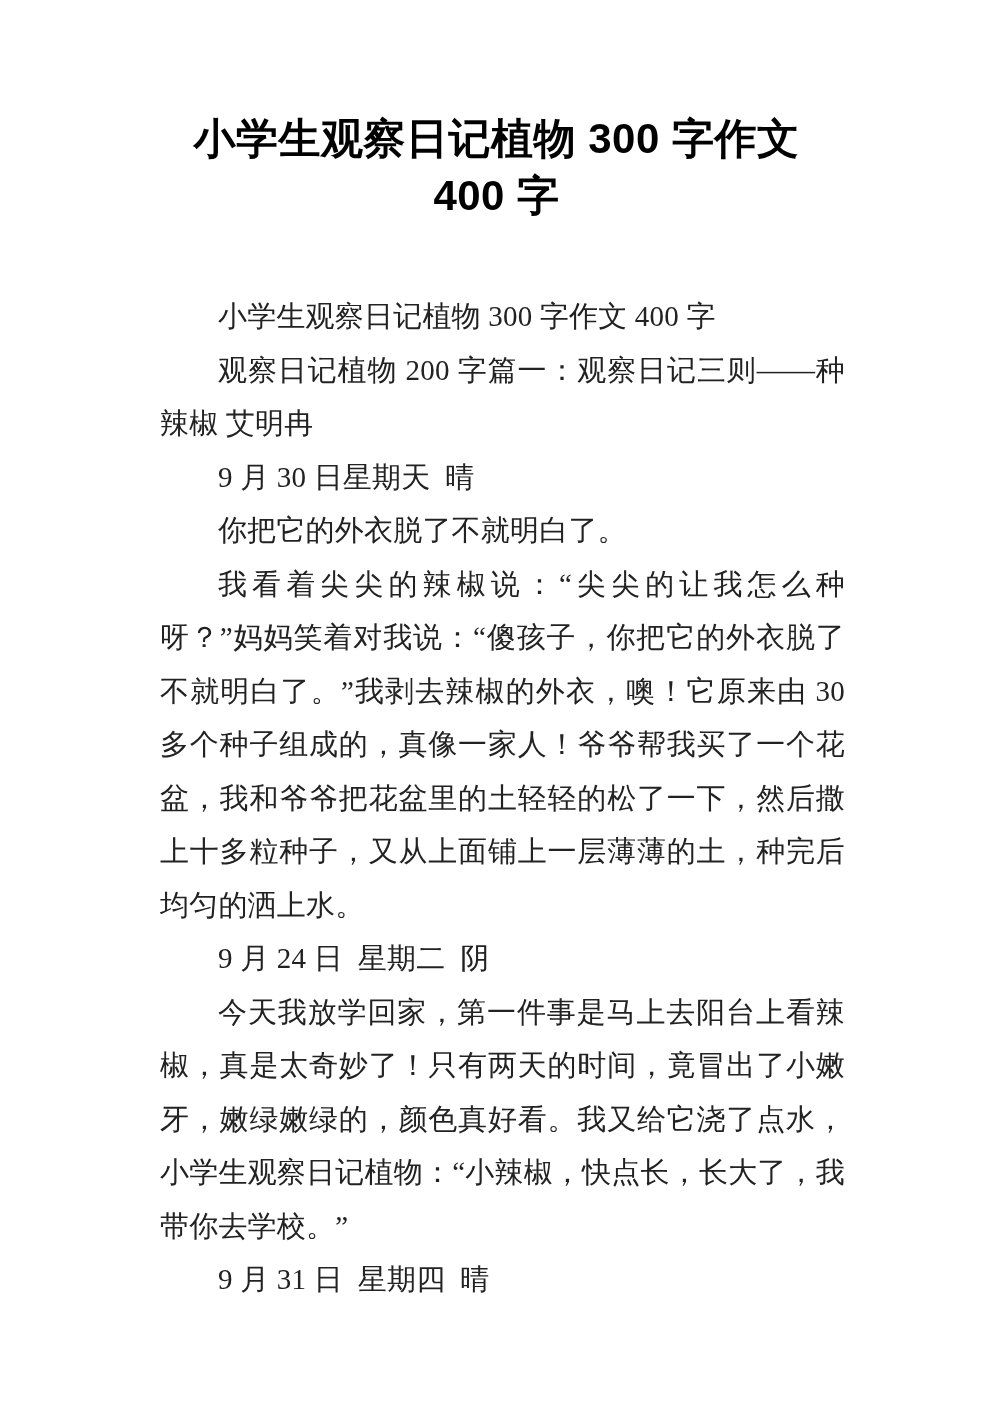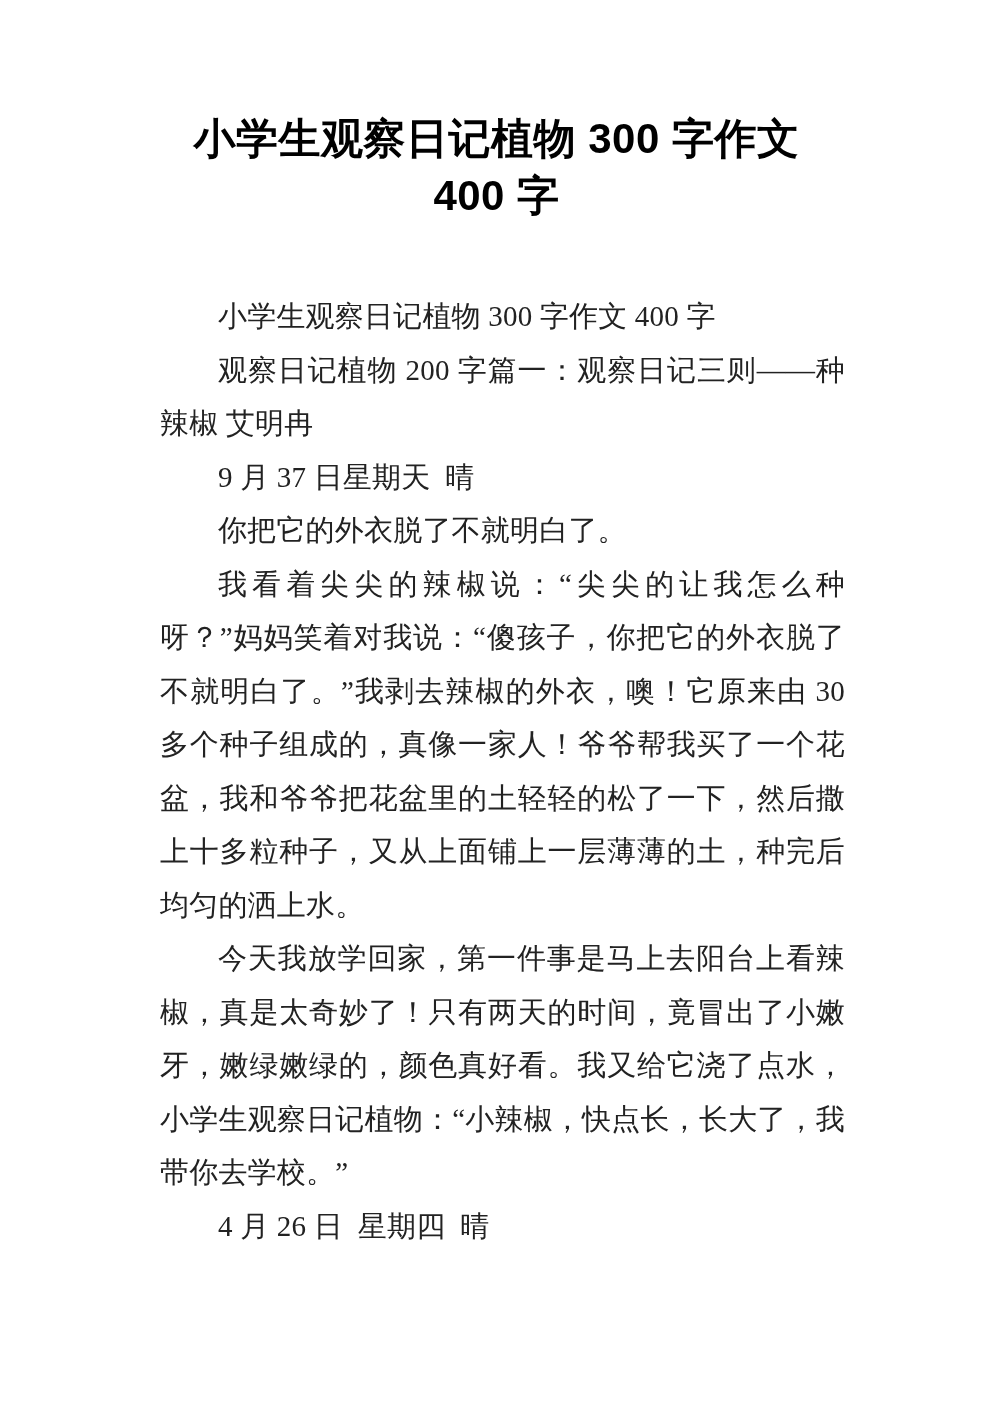--- a/index.html
+++ b/index.html
@@ -42,19 +42,20 @@
 </style>
 </head>
 <body>
 
 <div class="page">
   <h1 class="doc-title">小学生观察日记植物 300 字作文 400 字</h1>
 
   <div class="doc-body">
     <p>小学生观察日记植物 300 字作文 400 字</p>
     <p>观察日记植物 200 字篇一：观察日记三则——种辣椒 艾明冉</p>
-    <p>9 月 37 日星期天  晴</p>
+    <p>9 月 30 日星期天  晴</p>
     <p>你把它的外衣脱了不就明白了。</p>
     <p>我看着尖尖的辣椒说：“尖尖的让我怎么种呀？”妈妈笑着对我说：“傻孩子，你把它的外衣脱了不就明白了。”我剥去辣椒的外衣，噢！它原来由 30 多个种子组成的，真像一家人！爷爷帮我买了一个花盆，我和爷爷把花盆里的土轻轻的松了一下，然后撒上十多粒种子，又从上面铺上一层薄薄的土，种完后均匀的洒上水。</p>
+    <p>9 月 24 日  星期二  阴</p>
     <p>今天我放学回家，第一件事是马上去阳台上看辣椒，真是太奇妙了！只有两天的时间，竟冒出了小嫩牙，嫩绿嫩绿的，颜色真好看。我又给它浇了点水，小学生观察日记植物：“小辣椒，快点长，长大了，我带你去学校。”</p>
-    <p>4 月 26 日  星期四  晴</p>
+    <p>9 月 31 日  星期四  晴</p>
   </div>
 </div>
 
 </body></html>

